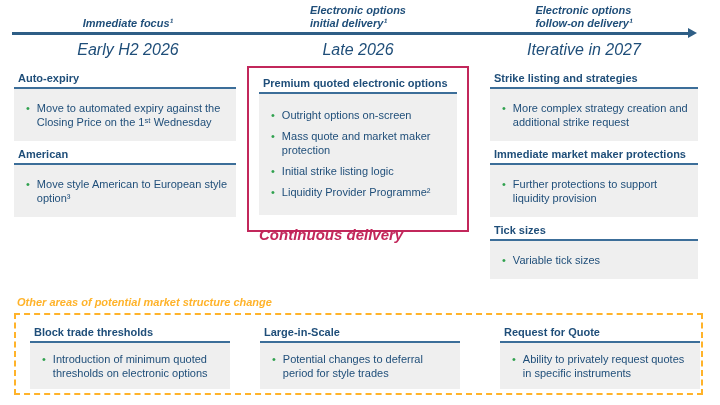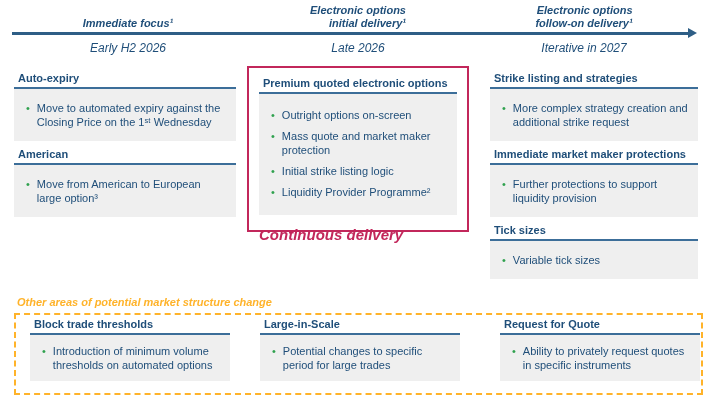--- a/index.html
+++ b/index.html
@@ -5,30 +5,30 @@
   html,body{margin:0;padding:0;background:#fff;}
   .slide{
     position:relative;width:720px;height:405px;background:#ffffff;overflow:hidden;
     font-family:"Liberation Sans",sans-serif;color:#1F4E79;
   }
   
   .phase-title{
     position:absolute;top:0;height:30px;width:230px;
     display:flex;align-items:flex-end;justify-content:center;
     font-size:11px;font-weight:bold;font-style:italic;line-height:1.18;
-    text-align:right;white-space:pre-line;color:#1F4E79;
+    text-align:left;white-space:pre-line;color:#1F4E79;
   }
   .timeline-arrow-line{position:absolute;left:12px;top:32px;width:677px;height:3px;background:#2E5E86;}
   .timeline-arrow-head{
     position:absolute;left:688px;top:28px;width:0;height:0;
     border-left:9px solid #2E5E86;border-top:5px solid transparent;border-bottom:5px solid transparent;
   }
   .phase-date{
     position:absolute;top:41px;width:230px;text-align:center;
-    font-size:12px;font-style:italic;color:#1F4E79;
+    font-size:16px;font-style:italic;color:#1F4E79;
   }
   .p1{left:13px}.p2{left:243px}.p3{left:469px}
   
   .col{position:absolute;}
   .col1{left:14px;top:72px;width:222px;}
   .col3{left:490px;top:72px;width:208px;}
   .section{margin-bottom:7px;}
   .sec-heading{
     font-size:11px;font-weight:bold;color:#1F4E79;
     padding:0 0 3px 4px;border-bottom:2px solid #3C6E99;
@@ -49,21 +49,21 @@
   }
   
   .other-title{
     position:absolute;left:17px;top:296px;
     font-size:11px;font-weight:bold;font-style:italic;color:#FFB32A;
   }
   .other-box{
     position:absolute;left:14px;top:313px;width:689px;height:82px;
     border:2px dashed #FFB32A;box-sizing:border-box;background:#fff;
   }
-  .other-col{position:absolute;top:3px;width:200px;}
+  .other-col{position:absolute;top:11px;width:200px;}
   .oc1{left:14px}.oc2{left:244px}.oc3{left:484px}
   .other-col .gray-box{padding:9px 6px 9px 6px;}
 </style>
 </head>
 <body>
 
 <div class="slide">
 
   <div class="phase-title p1">Immediate focus¹</div>
   <div class="phase-title p2">Electronic options
@@ -86,21 +86,21 @@
           <span class="dot">•</span>
           <span class="btxt">Move to automated expiry against the Closing Price on the 1ˢᵗ Wednesday</span>
         </div>
       </div>
     </div>
     <div class="section">
       <div class="sec-heading">American</div>
       <div class="gray-box">
         <div class="bullet">
           <span class="dot">•</span>
-          <span class="btxt">Move from American to European large option³</span>
+          <span class="btxt">Move style American to European style option³</span>
         </div>
       </div>
     </div>
   </div>
 
   <div class="featured">
     <div class="sec-heading">Premium quoted electronic options</div>
     <div class="gray-box">
       <div class="bullet">
         <span class="dot">•</span>
@@ -152,30 +152,30 @@
     </div>
   </div>
 
   <div class="other-title">Other areas of potential market structure change</div>
   <div class="other-box">
     <div class="other-col oc1">
       <div class="sec-heading">Block trade thresholds</div>
       <div class="gray-box">
         <div class="bullet">
           <span class="dot">•</span>
-          <span class="btxt">Introduction of minimum volume thresholds on automated options</span>
+          <span class="btxt">Introduction of minimum quoted thresholds on electronic options</span>
         </div>
       </div>
     </div>
     <div class="other-col oc2">
       <div class="sec-heading">Large-in-Scale</div>
       <div class="gray-box">
         <div class="bullet">
           <span class="dot">•</span>
-          <span class="btxt">Potential changes to specific period for large trades</span>
+          <span class="btxt">Potential changes to deferral period for style trades</span>
         </div>
       </div>
     </div>
     <div class="other-col oc3">
       <div class="sec-heading">Request for Quote</div>
       <div class="gray-box">
         <div class="bullet">
           <span class="dot">•</span>
           <span class="btxt">Ability to privately request quotes in specific instruments</span>
         </div>

